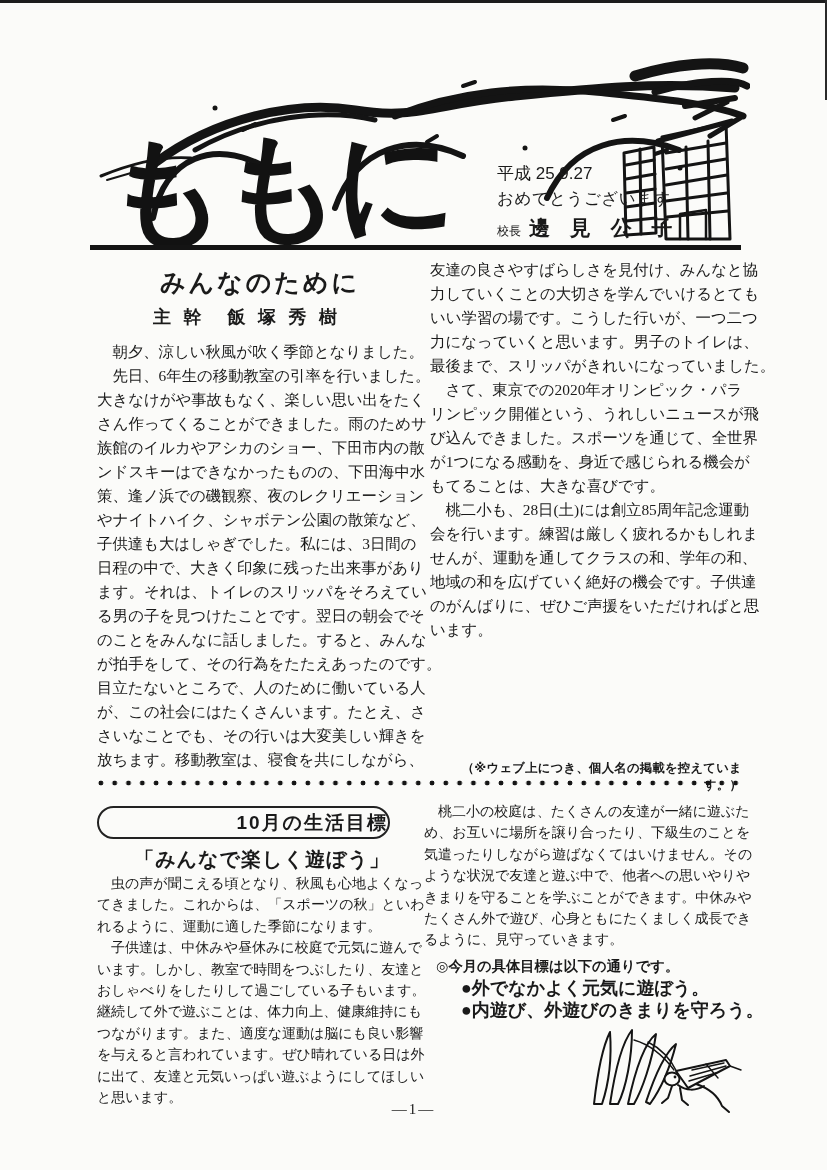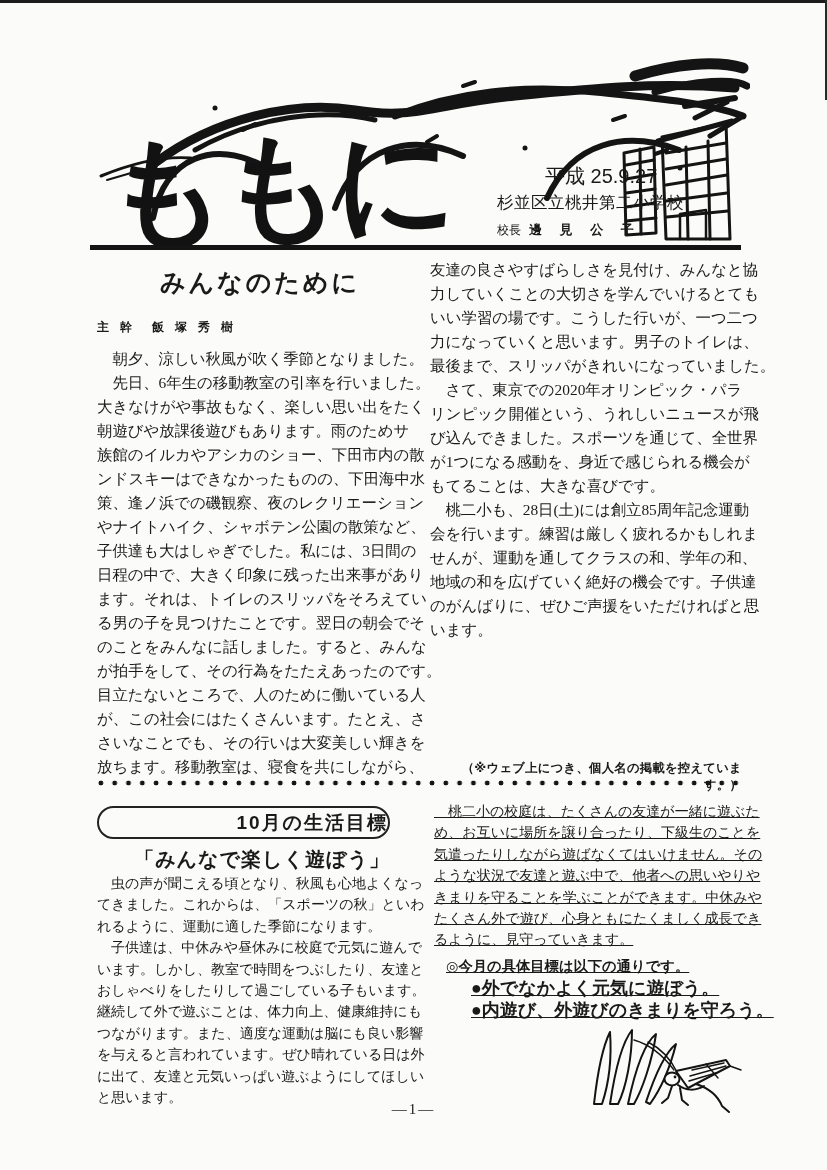--- a/index.html
+++ b/index.html
@@ -12,32 +12,32 @@
   .gothic{font-family:"Liberation Sans","DejaVu Sans",sans-serif;}
   .tl{display:block; white-space:nowrap;}
 
   
   .edge-top{left:0;top:0;width:827px;height:3px;background:#1c1c1c;}
   .edge-right{right:0;top:0;width:2px;height:100px;background:#2a2a2a;}
 
   
   .masthead{left:95px;top:58px;width:655px;height:187px;}
   .school-info{left:497px;top:162px;width:250px;line-height:1.45;}
-  .issue-date{font-size:20px;margin-left:48px;}
+  .issue-date{font-size:17px;}
   .school-name{font-size:16.5px;letter-spacing:.5px;}
   .principal-row{margin-top:2px;}
   .principal-label{font-size:12px;margin-right:8px;}
-  .principal-name{font-size:13px;font-weight:bold;letter-spacing:7px;}
+  .principal-name{font-size:21px;font-weight:bold;letter-spacing:7px;}
   .head-rule{left:90px;top:245px;width:651px;height:5px;background:#141414;}
 
   
   .col-left{left:97px;top:266px;width:326px;}
   .col-right{left:430px;top:258px;width:318px;}
   .art-title{text-align:center;font-size:25px;font-weight:bold;letter-spacing:3px;}
-  .art-byline{text-align:left;padding-right:26px;font-size:12px;font-weight:600;letter-spacing:4px;margin-top:20px;}
+  .art-byline{text-align:center;padding-right:26px;font-size:18px;font-weight:600;letter-spacing:4px;margin-top:6px;}
   .bodytext{font-size:15.4px;line-height:24px;}
   .col-left .bodytext{margin-top:11px;}
 
   
   .ann-box{
     left:437px;top:684px;width:300px;box-sizing:border-box;
     border:2px solid #222;border-radius:32px;padding:11px 16px 9px 14px;
     font-size:15.3px;line-height:24px;
   }
   .ann-line{white-space:nowrap;}
@@ -51,21 +51,21 @@
   }
 
   
   .goals-left{left:97px;top:806px;width:330px;}
   .goals-box{
     box-sizing:border-box;width:293px;height:33px;border:2px solid #222;border-radius:17px;
     text-align:right;font-size:19px;font-weight:bold;line-height:30px;letter-spacing:2px;
   }
   .goals-subtitle{text-align:center;font-size:20px;font-weight:bold;margin-top:7px;letter-spacing:1px;}
   .goals-body{font-size:14px;line-height:21.4px;margin-top:0;}
-  .goals-right{left:434px;top:801px;width:318px;text-decoration:underline;}
+  .goals-right{left:424px;top:801px;width:318px;}
   .goals-right .goals-body{margin-top:0;}
   .goals-intro{font-size:14.3px;font-weight:bold;margin:4px 0 0 12px;line-height:22px;white-space:nowrap;}
   .goal-items{margin-left:37px;font-size:18px;font-weight:bold;line-height:22px;}
   .goal-items .tl{white-space:nowrap;}
 
   .footer-illustration{left:588px;top:1026px;width:160px;height:95px;}
   .page-number{left:0;top:1101px;width:827px;text-align:center;font-size:15px;letter-spacing:2px;}
 </style>
 </head>
 <body>
@@ -119,36 +119,36 @@
       <path d="M76,34 L78,126"></path>
         <path d="M98,28 L100,126"></path>
       <path d="M70,126 L70,101 L96,97 L96,126" stroke-width="2.5"></path>
     </g>
 
     <text x="12" y="166" fill="#121212" stroke="none" font-size="118" font-weight="bold" letter-spacing="-6" transform="rotate(-2 250 150)" style="font-family:'Liberation Serif','DejaVu Serif',serif">ももに</text>
   </svg>
 
   <div class="abs school-info gothic">
     <div class="issue-date">平成 25.9.27</div>
-    <div class="school-name">杉並区立桃井第二小学校</div>
+    <div class="school-name">おめでとうございます</div>
     <div class="principal-row">
       <span class="principal-label">校長</span><span class="principal-name">邊 見 公 子</span>
     </div>
   </div>
 
   <div class="abs head-rule"></div>
 
   <div class="abs col-left">
     <div class="art-title">みんなのために</div>
     <div class="art-byline">主 幹　飯 塚 秀 樹</div>
     <div class="bodytext">
         <div class="tl">　朝夕、涼しい秋風が吹く季節となりました。</div>
         <div class="tl">　先日、6年生の移動教室の引率を行いました。</div>
         <div class="tl">大きなけがや事故もなく、楽しい思い出をたく</div>
-        <div class="tl">朝遊びや放課後遊びもあります。雨のためサ</div>
+        <div class="tl">さん作ってくることができました。雨のためサ</div>
         <div class="tl">族館のイルカやアシカのショー、下田市内の散</div>
         <div class="tl">ンドスキーはできなかったものの、下田海中水</div>
         <div class="tl">策、逢ノ浜での磯観察、夜のレクリエーション</div>
         <div class="tl">やナイトハイク、シャボテン公園の散策など、</div>
         <div class="tl">子供達も大はしゃぎでした。私には、3日間の</div>
         <div class="tl">日程の中で、大きく印象に残った出来事があり</div>
         <div class="tl">ます。それは、トイレのスリッパをそろえてい</div>
         <div class="tl">る男の子を見つけたことです。翌日の朝会でそ</div>
         <div class="tl">のことをみんなに話しました。すると、みんな</div>
         <div class="tl">が拍手をして、その行為をたたえあったのです。</div>

